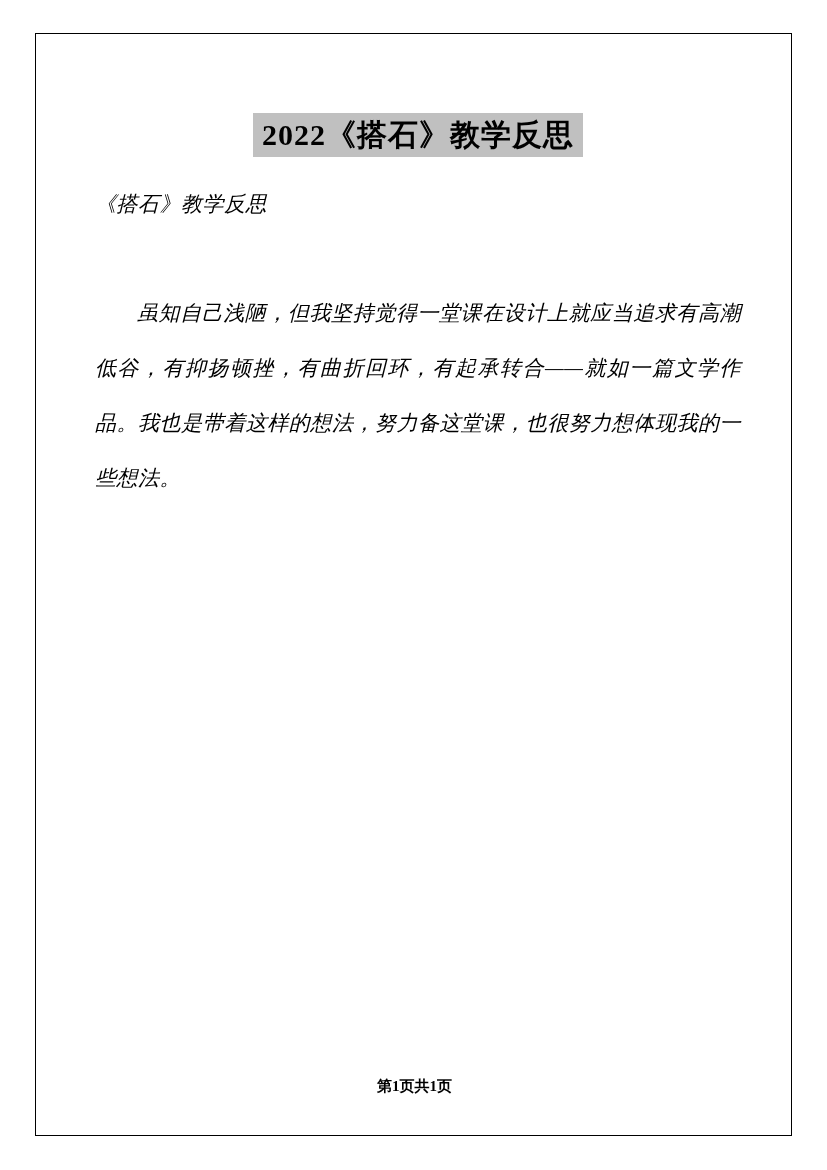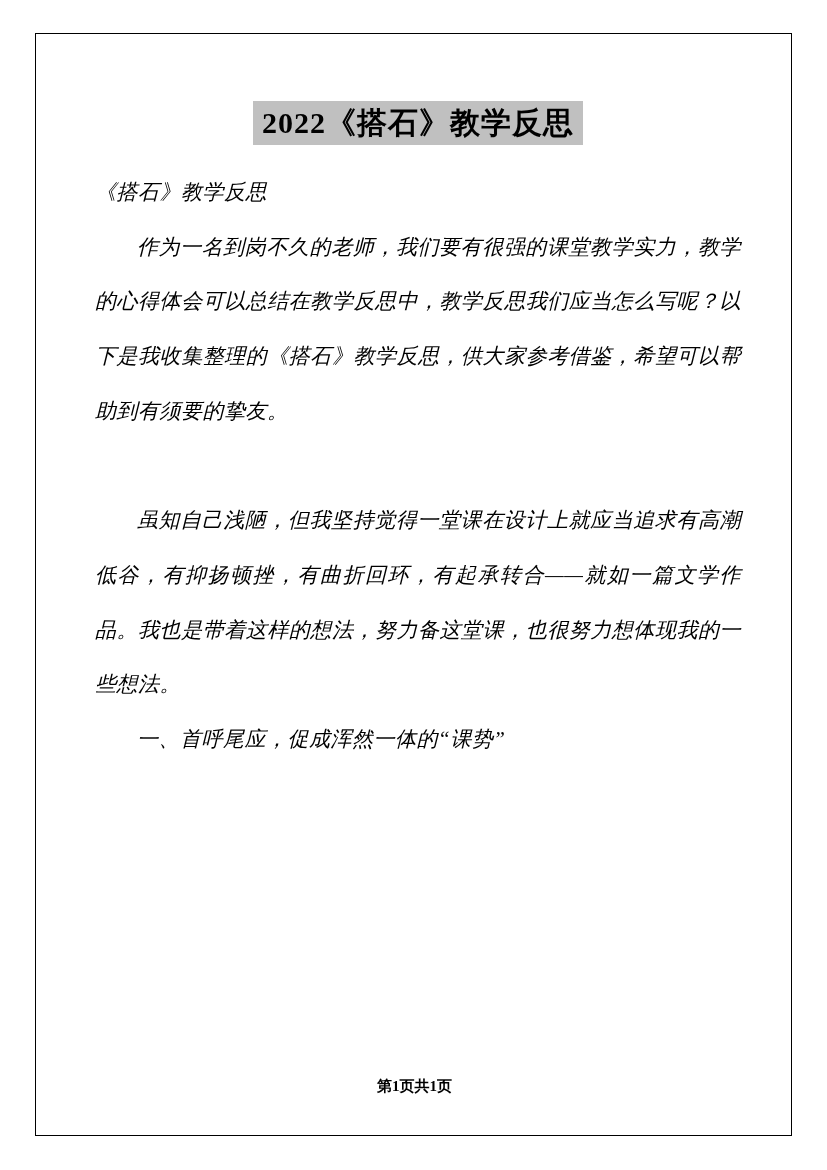--- a/index.html
+++ b/index.html
@@ -20,21 +20,21 @@
     left: 35px;
     top: 33px;
     width: 757px;
     height: 1103px;
     border: 1px solid #000000;
     box-sizing: border-box;
   }
   .content {
     position: absolute;
     left: 95px;
-    top: 100px;
+    top: 112px;
     width: 646px;
   }
   .doc-title {
     text-align: center;
     margin: 0 0 20px 0;
     line-height: 44px;
   }
   .doc-title .hl {
     display: inline-block;
     background: #c0c0c0;
@@ -79,22 +79,20 @@
 </head>
 <body>
 
 <div class="page-border"></div>
 
 <div class="content">
   <h1 class="doc-title"><span class="hl">2022《搭石》教学反思</span></h1>
 
   <div class="body-text">
     <p class="plain">《搭石》教学反思</p>
-    <p class="indent">作为一名到岗不久的老师，我们要有很强的课堂教学实力，教学的心得体会可以总结在教学反思中，教学反思我们应当怎么写呢？以下是我收集整理的《搭石》教学反思，供大家参考借鉴，希望可以帮助到有须要的挚友。</p>
     <p class="blank"></p>
     <p class="indent">虽知自己浅陋，但我坚持觉得一堂课在设计上就应当追求有高潮低谷，有抑扬顿挫，有曲折回环，有起承转合——就如一篇文学作品。我也是带着这样的想法，努力备这堂课，也很努力想体现我的一些想法。</p>
-    <p class="indent">一、首呼尾应，促成浑然一体的“课势”</p>
   </div>
 </div>
 
 <div class="footer">
   <span class="pg">第1页</span><span class="pg">共1页</span>
 </div>
 
 </body></html>

